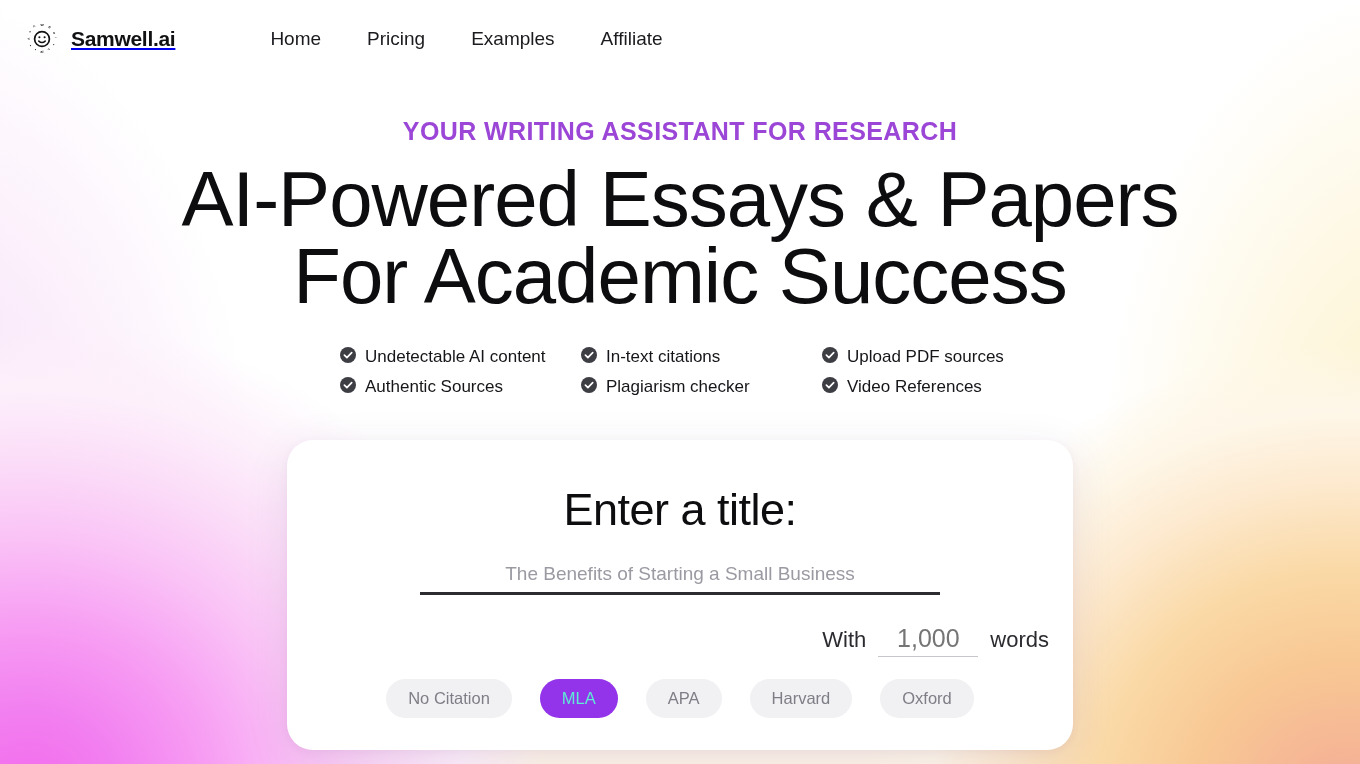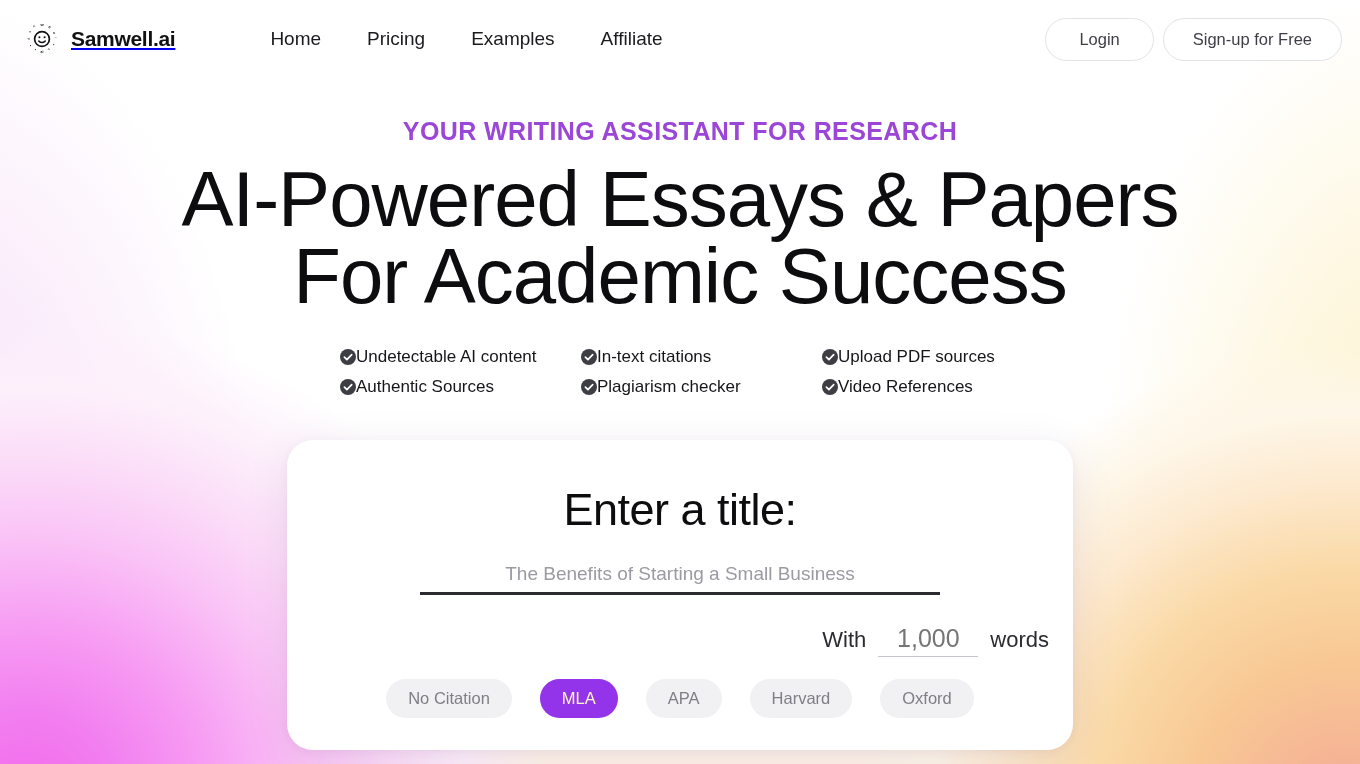--- a/index.html
+++ b/index.html
@@ -107,21 +107,21 @@
   .features {
     position:relative; z-index:4;
     margin:35px auto 0;
     width:680px;
     display:grid;
     grid-template-columns:241px 241px 198px;
     row-gap:10px;
     font-size:17px;
     color:#16161a;
   }
-  .feat { display:flex; align-items:center; }
+  .feat { display:flex; gap:9px; }
   .check-ico { width:16px; height:16px; flex:0 0 16px; display:block; }
   .feat-lbl { white-space:nowrap; }
 
   
   .card {
     position:relative; z-index:4;
     margin:43px auto 0;
     width:786px;
     min-height:310px;
     background:#fff;
@@ -181,21 +181,21 @@
     border:0;
     border-radius:999px;
     background:#f1f1f4;
     color:#7e7e86;
     font-family:"Liberation Sans", sans-serif;
     font-size:16.5px;
     padding:10px 22px;
     cursor:pointer;
     white-space:nowrap;
   }
-  .cite.on { background:#9333ea; color:#fef9c3; }
+  .cite.on { background:#9333ea; color:#5eead4; }
 </style>
 </head>
 <body>
 
 <div id="stage">
 
   <div class="bg-layer bg-lav"></div>
   <div class="bg-layer bg-yellow"></div>
   <div class="bg-layer bg-band"></div>
   <div class="bg-layer bg-pink"></div>
@@ -231,24 +231,20 @@
       <span class="brand-name">Samwell.ai</span>
     </a>
 
     <nav>
       <a href="#">Home</a>
       <a href="#">Pricing</a>
       <a href="#">Examples</a>
       <a href="#">Affiliate</a>
     </nav>
 
-    <div class="auth">
-      <button class="pill-btn btn-login">Login</button>
-      <button class="pill-btn btn-signup">Sign-up for Free</button>
-    </div>
   </header>
 
   <section class="hero">
     <div class="eyebrow">YOUR WRITING ASSISTANT FOR RESEARCH</div>
     <h1 class="headline">
       <span class="ln1">AI-Powered Essays &amp; Papers</span>
       <span class="ln2">For Academic Success</span>
     </h1>
   </section>
 

